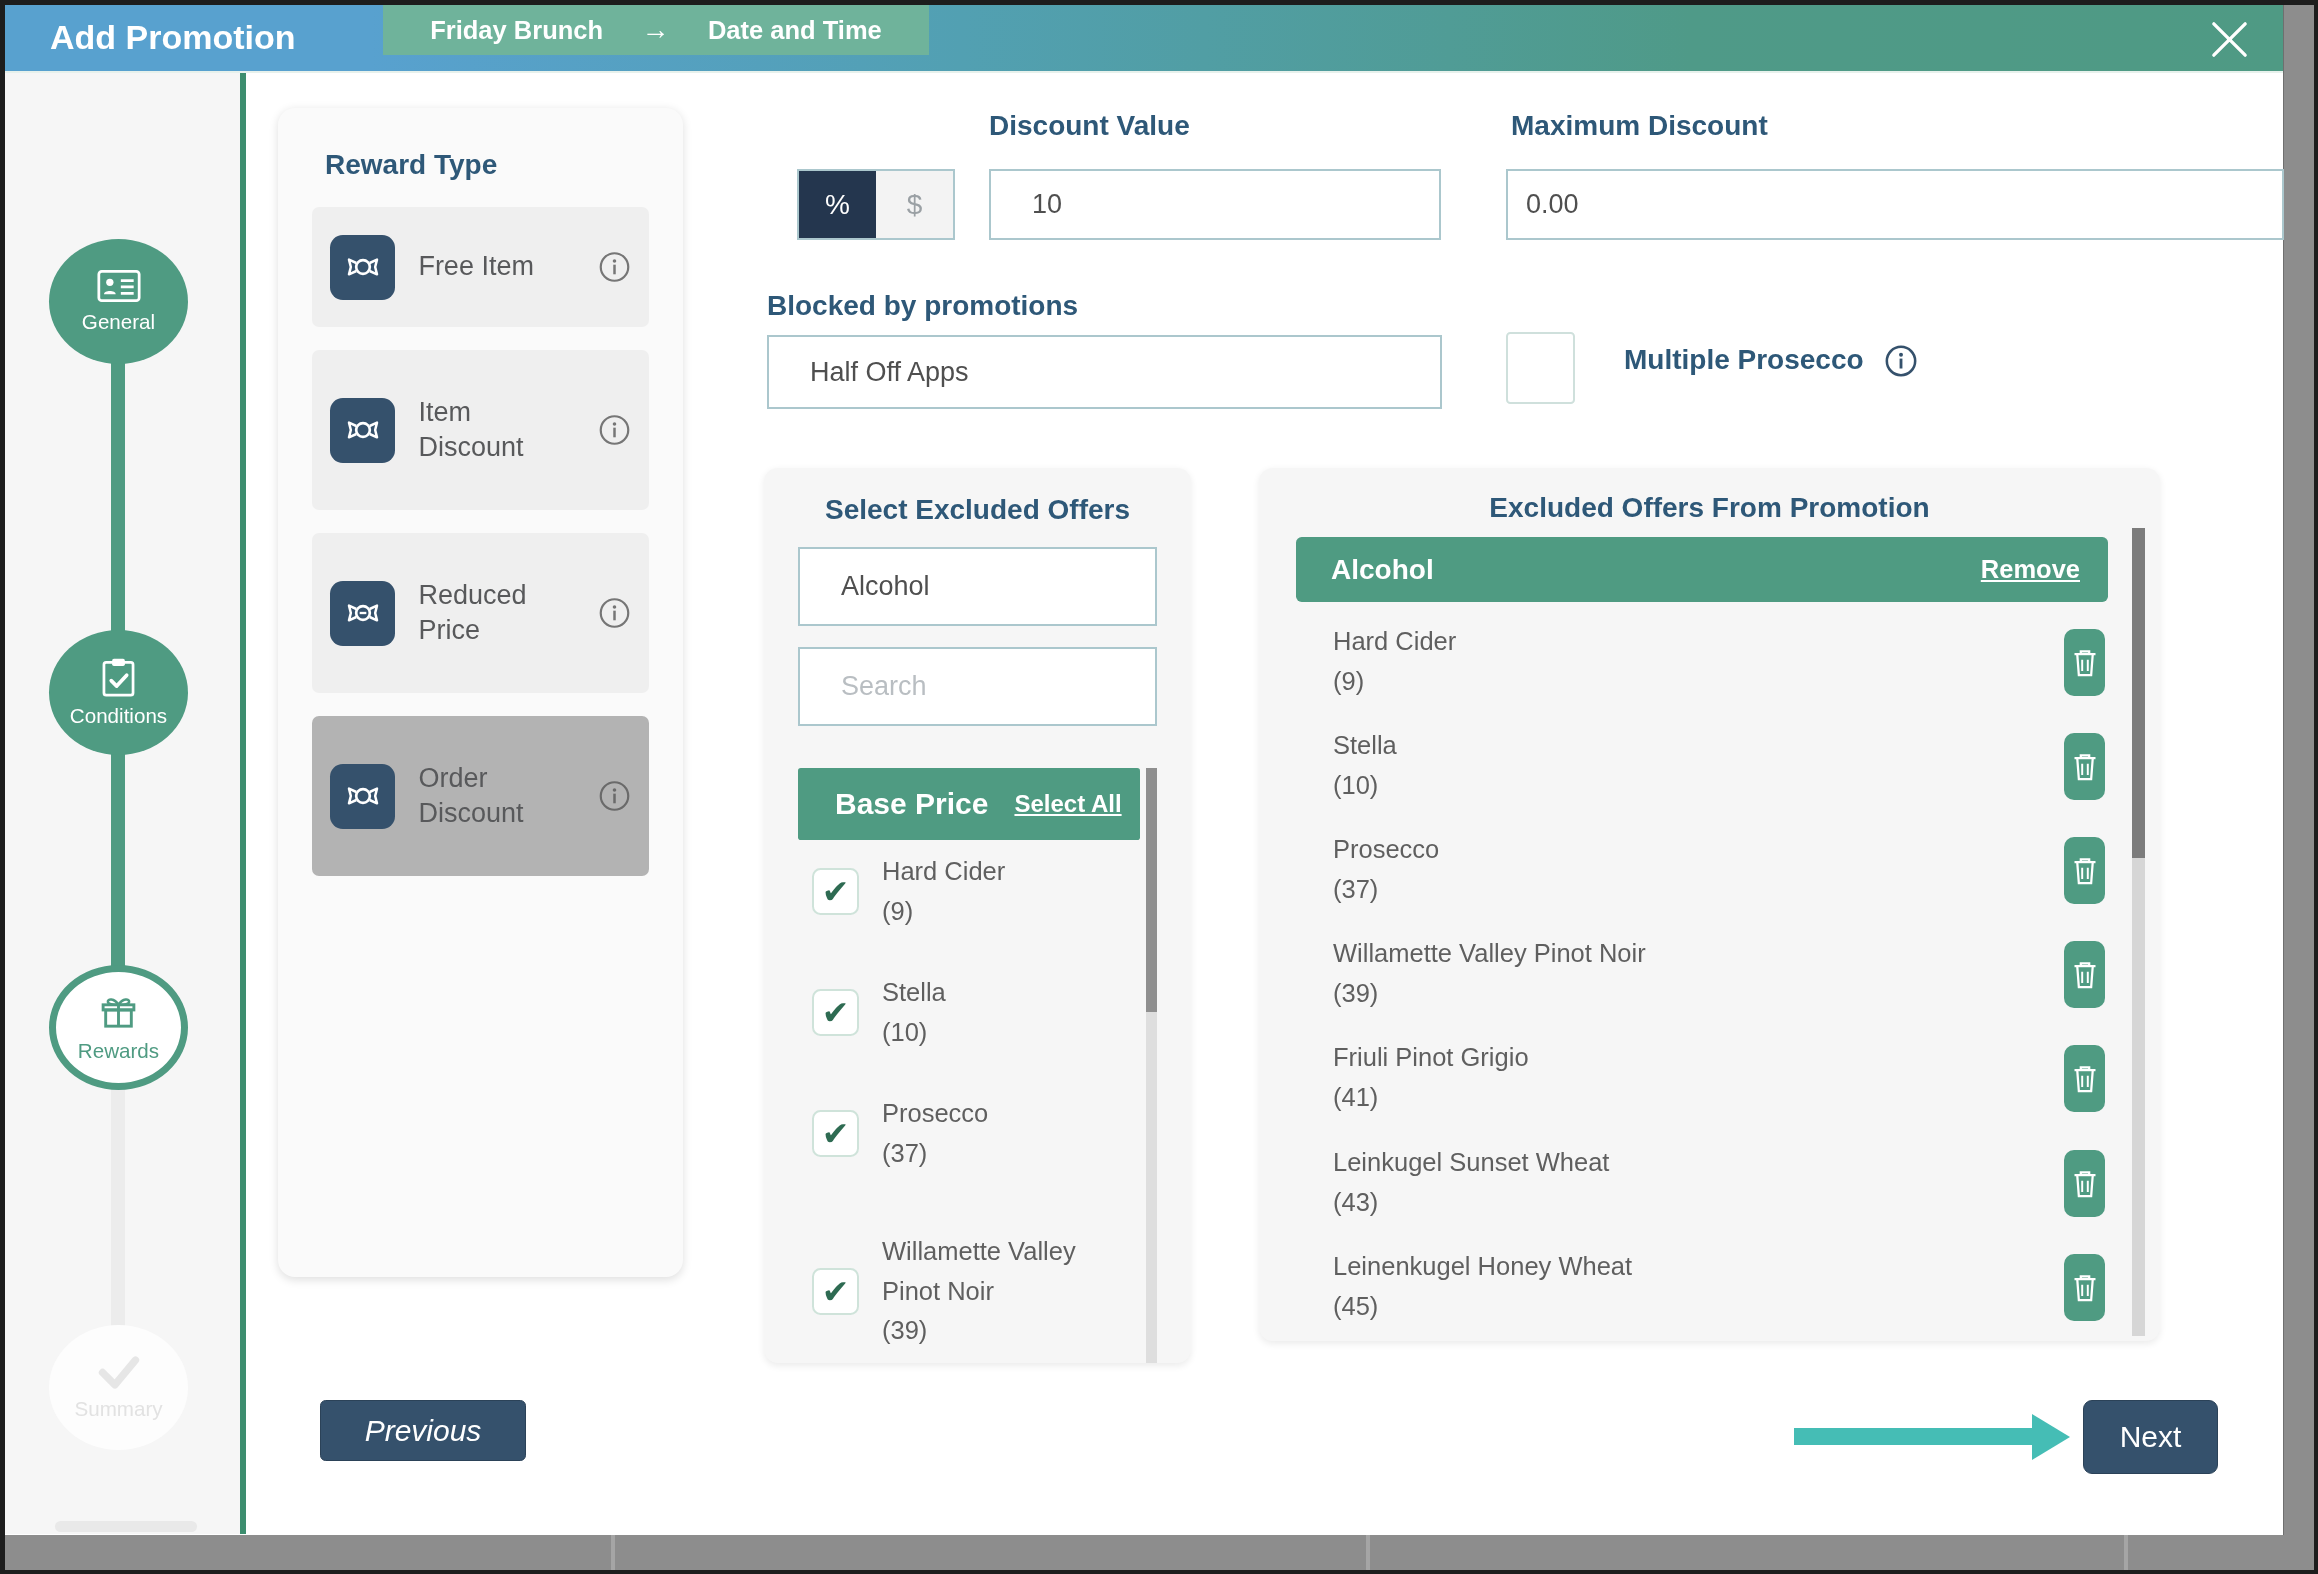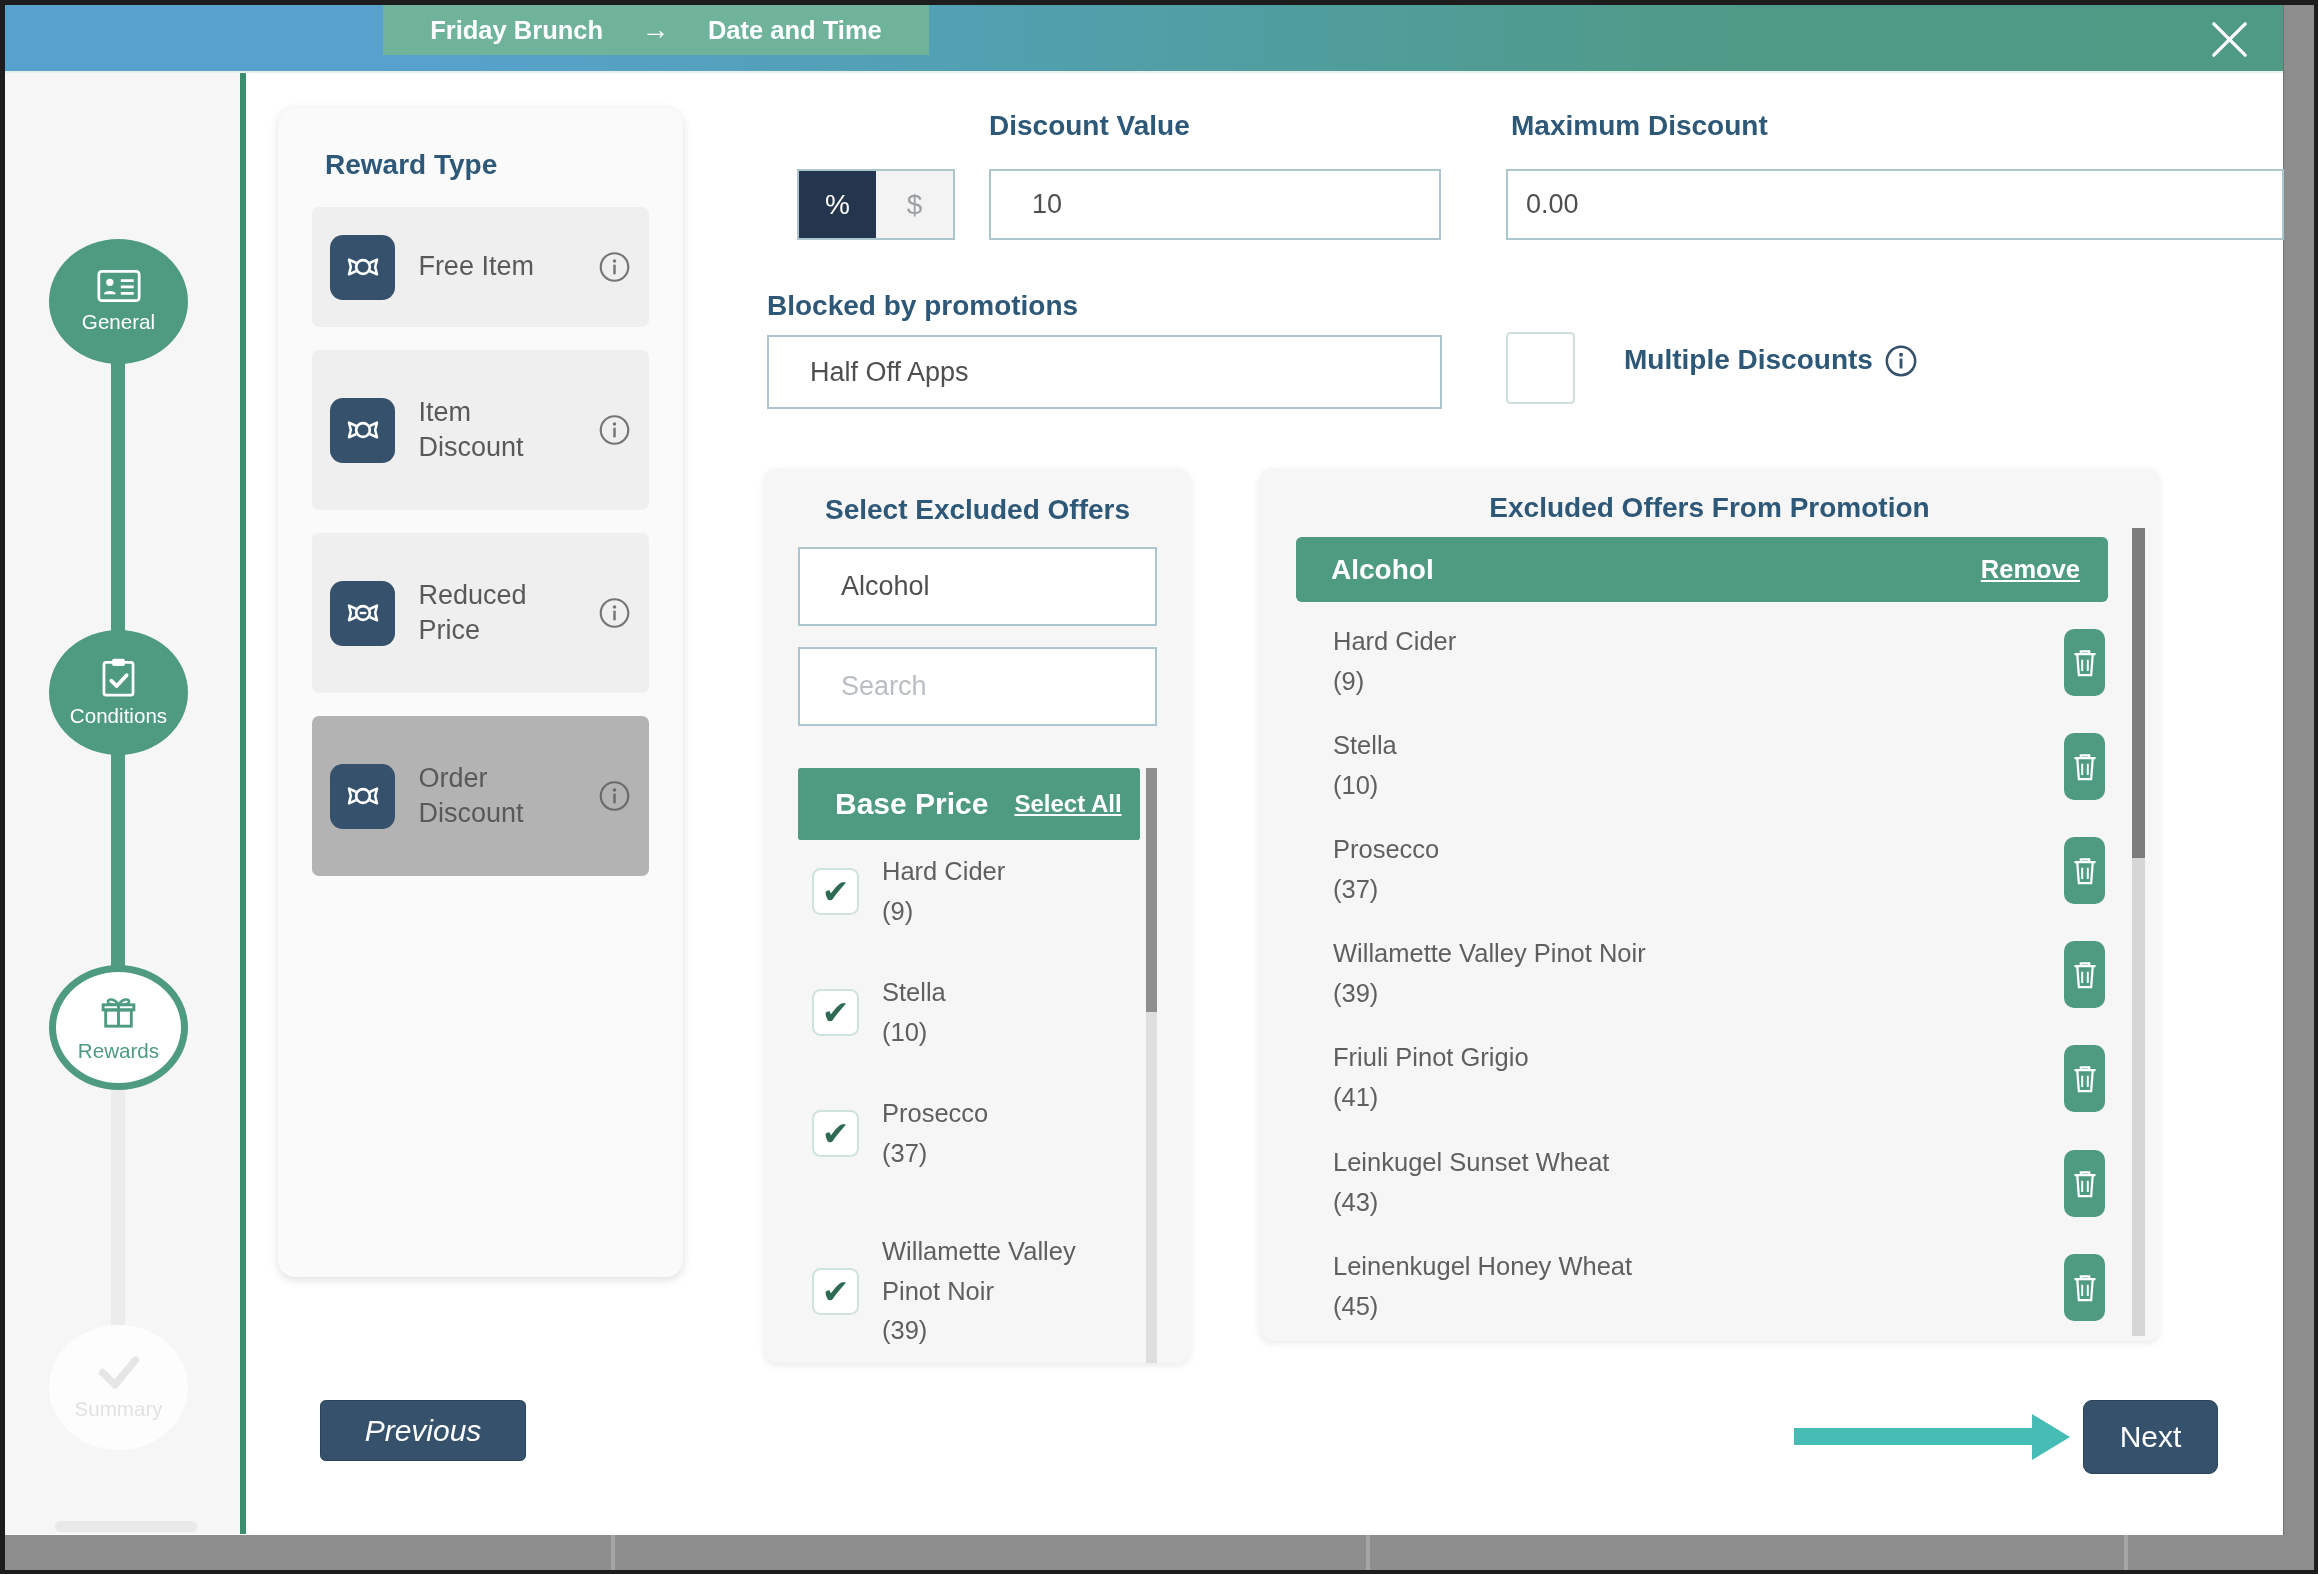--- a/index.html
+++ b/index.html
@@ -133,20 +133,21 @@
   .bottom-bar{left:0;right:0;bottom:0;height:35px;background:#8d8d8d;}
   .bar-sep{bottom:0;width:3.5px;height:35px;background:#a5a5a5;}
   .side-thumb{left:50px;bottom:38px;width:142px;height:11.3px;background:#e9e9e9;border-radius:5.7px;}
 </style>
 </head>
 <body>
 
 <div class="app">
 
   <div class="abs header">
+    <div class="abs header-title">Add Promotion</div>
     <div class="abs header-tab">
       <span class="tab-text">Friday Brunch</span>
       <span class="tab-arrow">→</span>
       <span class="tab-text">Date and Time</span>
     </div>
   </div>
   <div class="abs close-btn">
     <svg width="47" height="47" viewBox="0 0 24 24">
         <path d="M4 4 L20 20 M20 4 L4 20" stroke="#ffffff" stroke-width="1.7" fill="none" stroke-linecap="round"></path>
       </svg>
@@ -286,21 +287,21 @@
   </div>
   <input class="abs tinput" style="left: 984px; top: 164px; width: 452px; height: 71px;" value="10">
 
   <div class="abs field-label" style="left:1506px;top:105px;">Maximum Discount</div>
   <input class="abs tinput" style="left: 1501px; top: 164px; width: 778px; height: 71px; padding-left: 18px;" value="0.00">
 
   <div class="abs field-label" style="left:762px;top:285px;">Blocked by promotions</div>
   <input class="abs tinput" style="left: 762px; top: 330px; width: 675px; height: 74px;" value="Half Off Apps">
 
   <div class="abs m-checkbox"></div>
-  <div class="abs field-label" style="left:1619px;top:339px;">Multiple Discounts</div>
+  <div class="abs field-label" style="left:1619px;top:339px;">Multiple Prosecco</div>
   <div class="abs" style="left:1879px;top:339px;">
     <svg width="34" height="34" viewBox="0 0 24 24">
         <circle cx="12" cy="12" r="10" fill="none" stroke="#35516c" stroke-width="1.8"></circle>
         <circle cx="12" cy="7.6" r="1.4" fill="#35516c"></circle>
         <rect x="11" y="10.3" width="2" height="7" fill="#35516c"></rect>
       </svg>
   </div>
 
   <div class="abs panel left-panel">
     <div class="panel-title" style="top:25.5px;">Select Excluded Offers</div>

